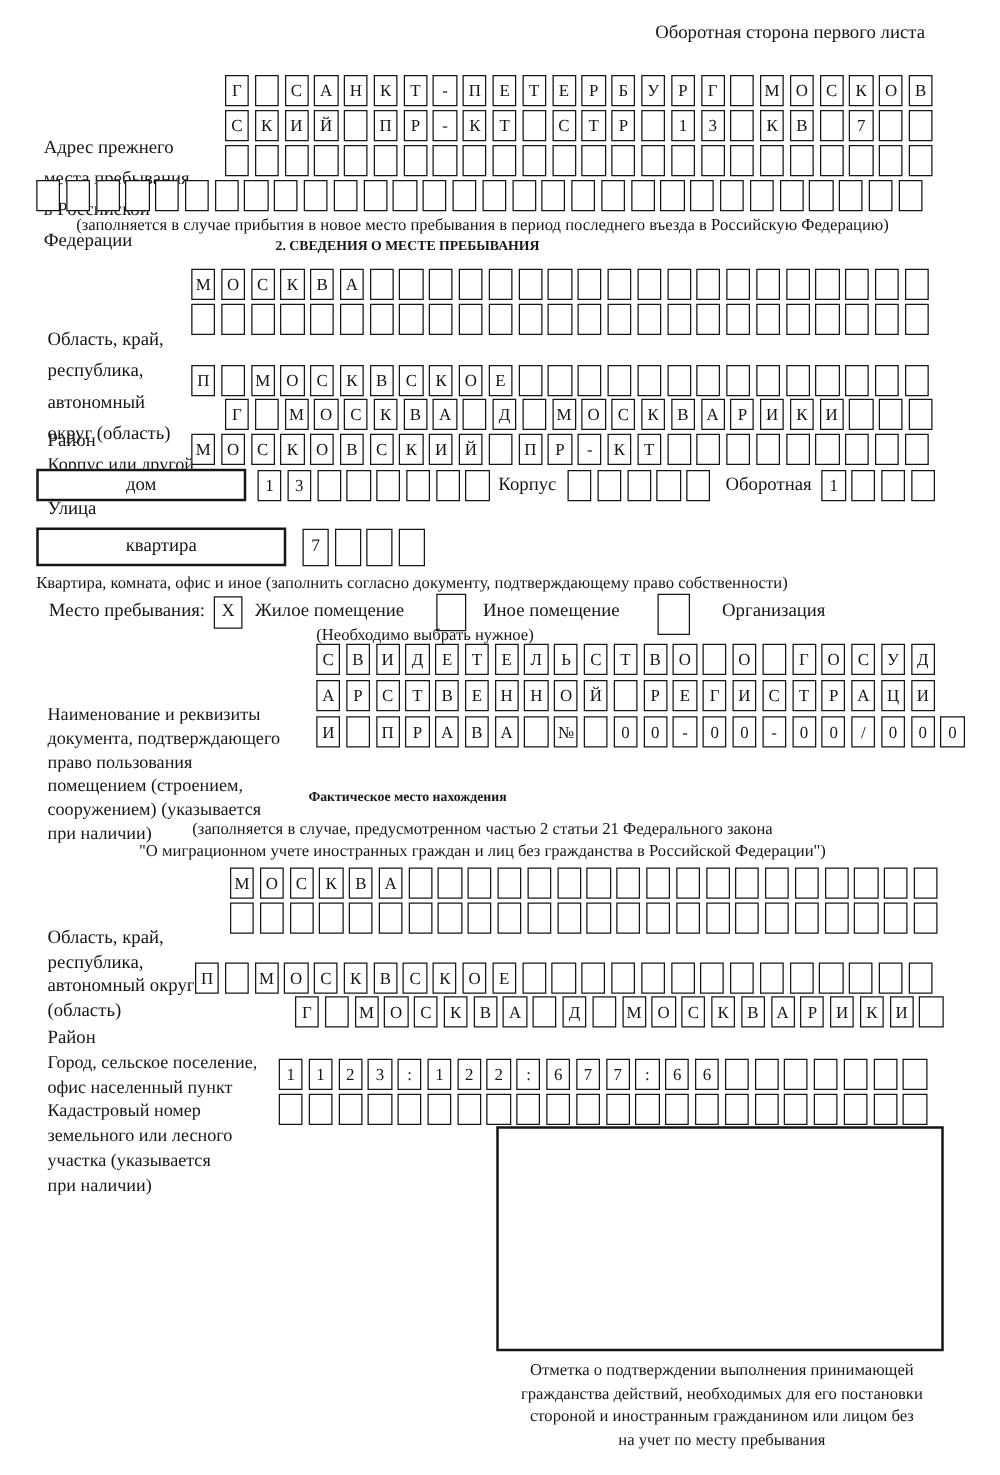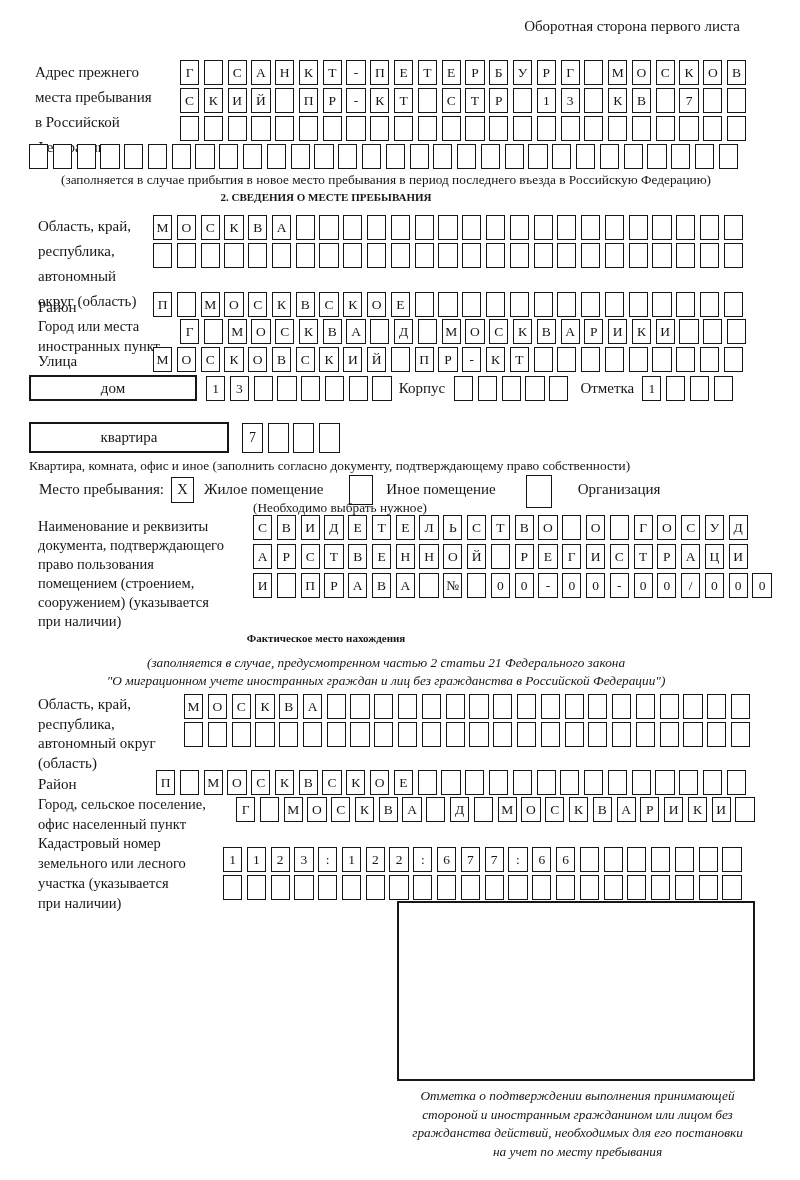--- a/index.html
+++ b/index.html
@@ -1,36 +1,36 @@
 <!DOCTYPE html>
 <html><head>
 <meta charset="utf-8">
 <style>
   html,body{margin:0;padding:0;background:#ffffff;}
   .page{position:relative;width:800px;height:1180px;background:#fff;color:#161616;
         font-family:"Liberation Serif","DejaVu Serif",serif;overflow:hidden;}
   .page-title{position:absolute;top:18px;left:0;width:740px;text-align:right;font-size:15px;}
-  .lbl{position:absolute;font-size:15px;line-height:25px;}
+  .lbl{position:absolute;font-size:15px;line-height:25px;margin-top:46px;}
   .lbl.tight{line-height:19px;font-size:14.5px;}
   .lbl.mid{line-height:20px;font-size:14.5px;}
   .cells{position:absolute;display:flex;gap:4.6px;}
   .cells.inline{position:static;display:flex;gap:4.6px;}
   .cell{box-sizing:border-box;flex:0 0 auto;width:19.2px;height:25px;border:1.6px solid #161616;
         display:flex;align-items:center;justify-content:center;font-size:13.5px;padding-top:1px;background:#fff;}
   .cell-lg{width:21px;height:30px;font-size:14px;}
   .note{position:absolute;font-size:13.3px;}
   .center{left:0;width:772px;text-align:center;}
   .sec-title{position:absolute;left:0;width:652px;text-align:center;font-weight:bold;font-size:11px;}
   .hrow{position:absolute;display:flex;align-items:center;}
   .bigbox{box-sizing:border-box;border:2px solid #161616;display:flex;align-items:center;justify-content:center;font-size:15px;background:#fff;}
   .inl-label{font-size:15px;white-space:nowrap;}
   .cb{box-sizing:border-box;border:1.7px solid #161616;display:flex;align-items:center;justify-content:center;
       font-size:14.5px;background:#fff;}
   .stamp-box{position:absolute;box-sizing:border-box;border:2px solid #161616;background:#fff;}
-  .lines-center div{text-align:center;font-style:italic;}
+  .lines-center div{text-align:center;}
 </style>
 </head>
 <body>
 
 <div class="page">
 
   <div class="page-title">Оборотная сторона первого листа</div>
 
   <div class="lbl" style="left:35px;top:60px">
       <div class="line">Адрес прежнего</div>
@@ -236,21 +236,21 @@
       <div class="cell"></div>
       <div class="cell"></div>
       <div class="cell"></div>
       <div class="cell"></div>
       <div class="cell"></div>
       <div class="cell"></div>
       <div class="cell"></div>
     </div>
 
   <div class="lbl mid" style="left:38px;top:316px">
-      <div class="line">Город или места</div>
+      <div class="line">Корпус или другой</div>
       <div class="line">иностранных пункт</div>
     </div>
   <div class="cells" style="left:180px;top:319px">
       <div class="cell">Г</div>
       <div class="cell"></div>
       <div class="cell">М</div>
       <div class="cell">О</div>
       <div class="cell">С</div>
       <div class="cell">К</div>
       <div class="cell">В</div>
@@ -315,21 +315,21 @@
         <div class="cell"></div>
       </div>
     <div class="inl-label" style="margin-left:7px">Корпус</div>
     <div class="cells inline" style="margin-left:9px">
         <div class="cell"></div>
         <div class="cell"></div>
         <div class="cell"></div>
         <div class="cell"></div>
         <div class="cell"></div>
       </div>
-    <div class="inl-label" style="margin-left:12px">Отметка</div>
+    <div class="inl-label" style="margin-left:12px">Оборотная</div>
     <div class="cells inline" style="margin-left:8px">
         <div class="cell">1</div>
         <div class="cell"></div>
         <div class="cell"></div>
         <div class="cell"></div>
       </div>
   </div>
 
   <div class="hrow" style="left:29px;top:422px">
     <div class="bigbox" style="width:200px;height:31px">квартира</div>
@@ -606,18 +606,18 @@
       <div class="cell"></div>
       <div class="cell"></div>
       <div class="cell"></div>
       <div class="cell"></div>
       <div class="cell"></div>
     </div>
 
   <div class="stamp-box" style="left:397px;top:901px;width:358px;height:180px"></div>
   <div class="note lines-center" style="left:385px;top:1087px;width:385px;line-height:18.5px">
       <div class="line">Отметка о подтверждении выполнения принимающей</div>
+      <div class="line">гражданства действий, необходимых для его постановки</div>
       <div class="line">стороной и иностранным гражданином или лицом без</div>
-      <div class="line">гражданства действий, необходимых для его постановки</div>
       <div class="line">на учет по месту пребывания</div>
     </div>
 
 </div>
 
 </body></html>

